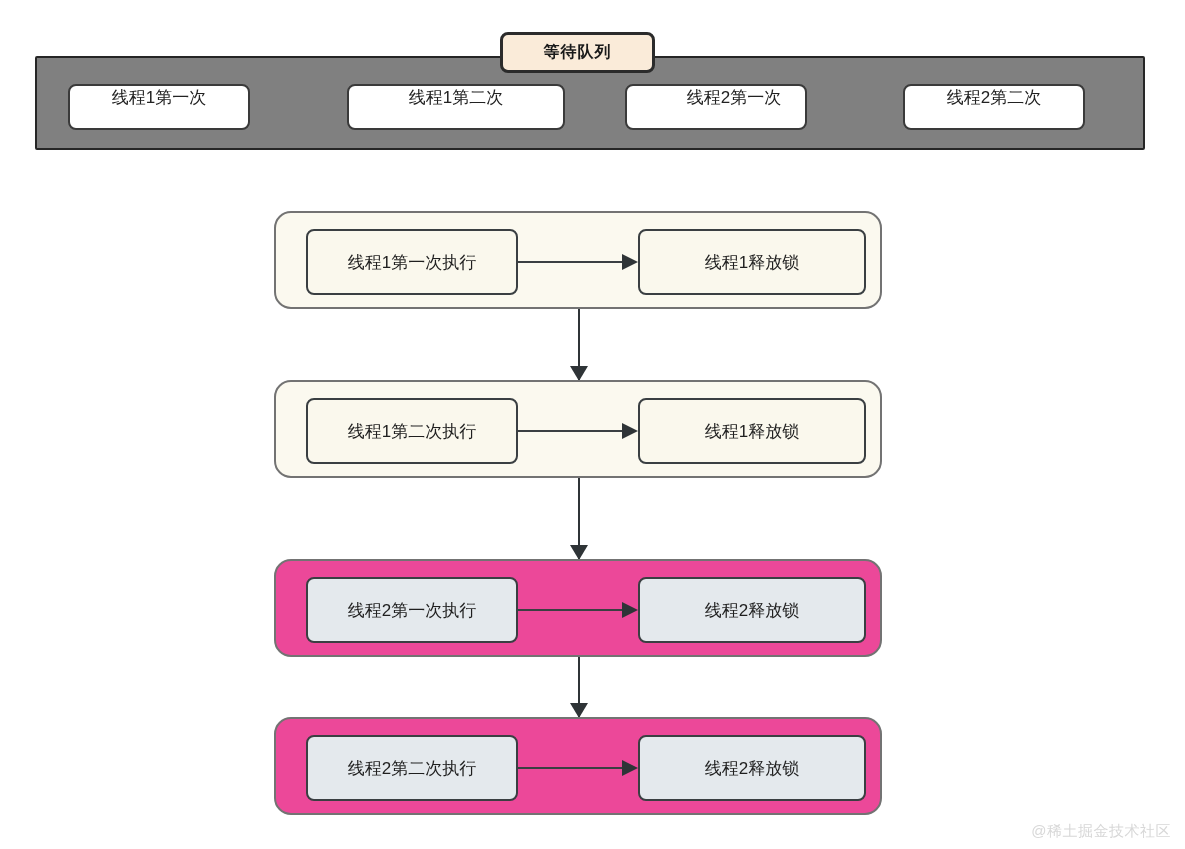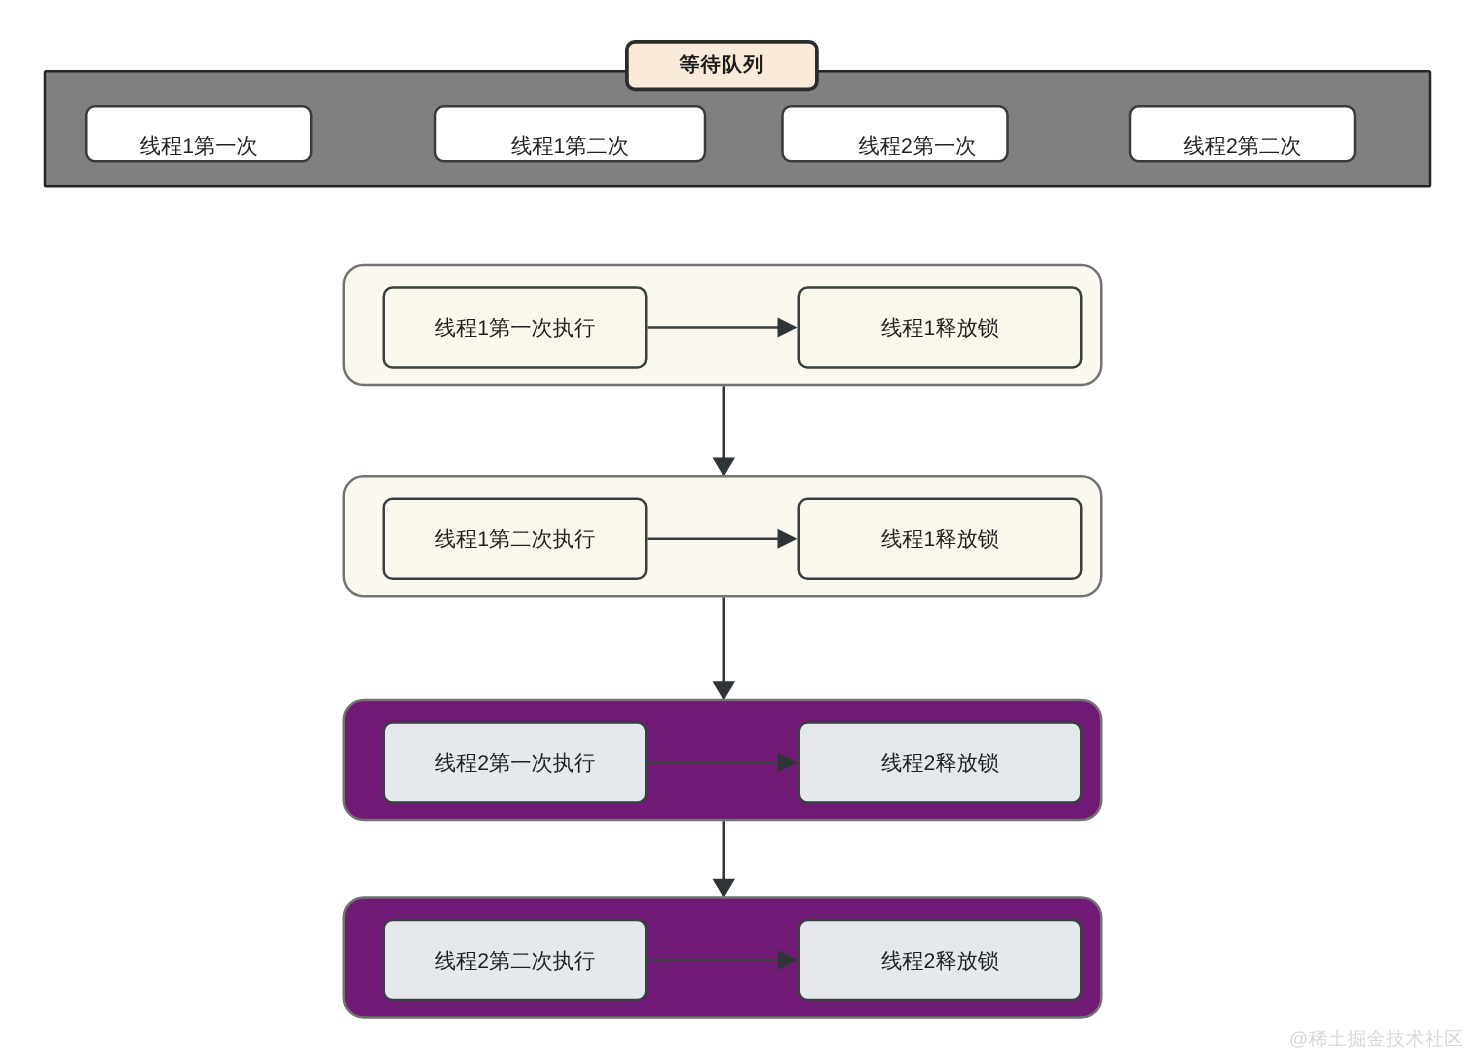--- a/index.html
+++ b/index.html
@@ -56,21 +56,21 @@
   }
   .queue-item {
     position: absolute;
     top: 84px;
     height: 46px;
     background: #ffffff;
     border: 2px solid #3a3a3a;
     border-radius: 8px;
     box-sizing: border-box;
     display: flex;
-    align-items: flex-end;
+    align-items: flex-start;
     justify-content: center;
     font-size: 17px;
     color: #222222;
     z-index: 4;
   }
   .qi-0 { left: 68px;  width: 182px; }
   .qi-1 { left: 347px; width: 218px; }
   .qi-2 { left: 625px; width: 182px; padding-left: 36px; }
   .qi-3 { left: 903px; width: 182px; }
 
@@ -78,21 +78,21 @@
   .group {
     position: absolute;
     left: 274px;
     width: 608px;
     height: 98px;
     border: 2px solid #737373;
     border-radius: 17px;
     box-sizing: border-box;
   }
   .group.cream { background: #fbf9ef; }
-  .group.blue  { background: #701a75; }
+  .group.blue  { background: #ec4899; }
 
   .g-0 { top: 211px; }
   .g-1 { top: 380px; }
   .g-2 { top: 559px; }
   .g-3 { top: 717px; }
 
   .node {
     position: absolute;
     top: 16px;
     height: 66px;

